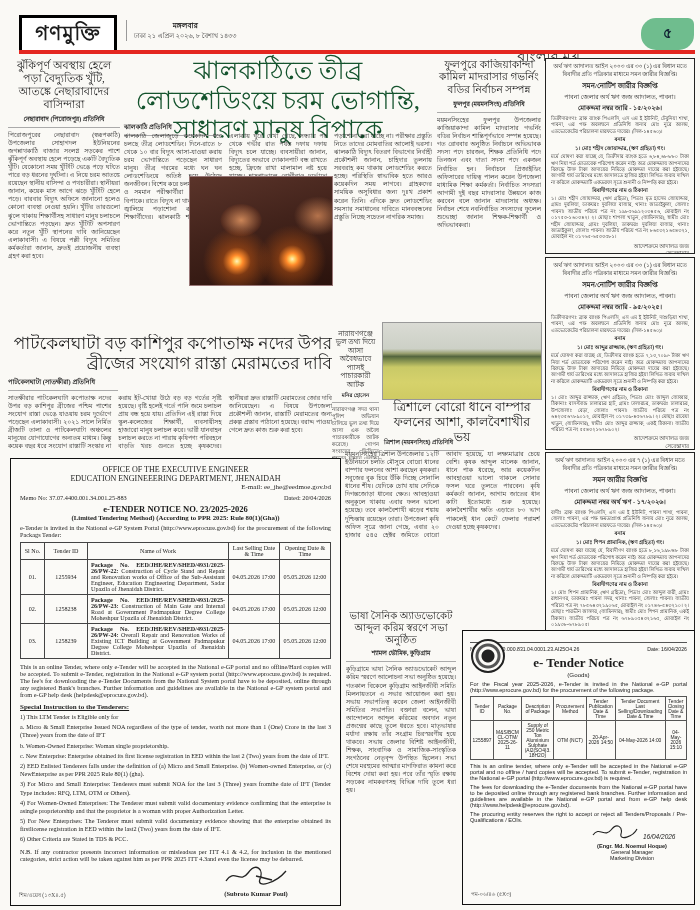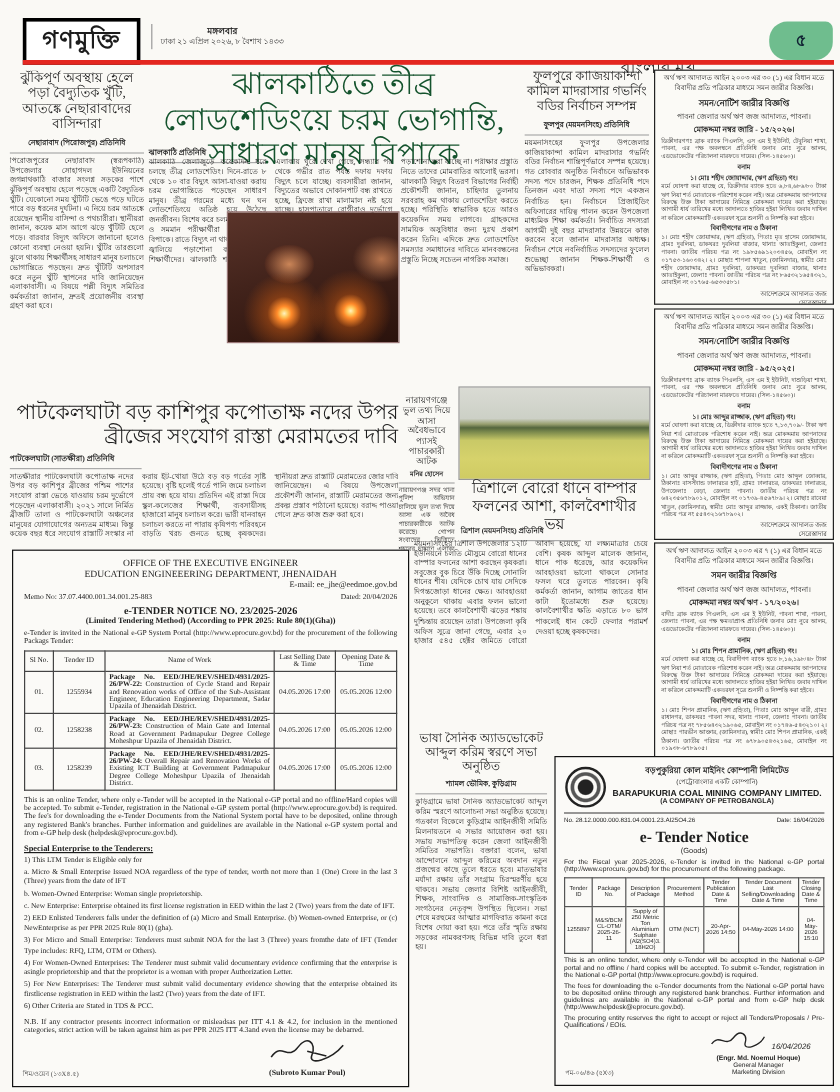--- a/index.html
+++ b/index.html
@@ -277,21 +277,21 @@
           <span class="pkg">Package No. EED/JHE/REV/SHED/4931/2025-26/PW-24:</span>
           <span>Overall Repair and Renovation Works of Existing ICT Building at Government Padmapukur Degree College Moheshpur Upazila of Jhenaidah District.</span>
         </td>
         <td class="cc">04.05.2026 17:00</td>
         <td class="cc">05.05.2026 12:00</td>
       </tr>
     </tbody>
       </table>
 
     <div class="para">This is an online Tender, where only e-Tender will be accepted in the National e-GP portal and no offline/Hard copies will be accepted. To submit e-Tender, registration in the National e-GP system portal (http://www.eprocure.gov.bd) is required. The fee's for downloading the e-Tender Documents from the National System portal have to be deposited, online through any registered Bank's branches. Further information and guidelines are available in the National e-GP system portal and from e-GP help desk (helpdesk@eprocure.gov.bd).</div>
-    <div class="special">Special Enterprise to the Tenderers:</div>
+    <div class="special">Special Instruction to the Tenderers:</div>
     <div class="instr">1) This LTM Tender is Eligible only for</div>
     <div class="instr sub">a. Micro &amp; Small Enterprise Issued NOA regardless of the type of tender, worth not more than 1 (One) Crore in the last 3 (Three) years from the date of IFT</div>
     <div class="instr sub">b. Women-Owned Enterprise: Woman single proprietorship.</div>
     <div class="instr sub">c. New Enterprise: Enterprise obtained its first license registration in EED within the last 2 (Two) years from the date of IFT.</div>
     <div class="instr">2) EED Enlisted Tenderers falls under the definition of (a) Micro and Small Enterprise. (b) Women-owned Enterprise, or (c) NewEnterprise as per PPR 2025 Rule 80(1) (gha).</div>
     <div class="instr">3) For Micro and Small Enterprise: Tenderers must submit NOA for the last 3 (Three) years fromthe date of IFT (Tender Type includes: RFQ, LTM, OTM or Others).</div>
     <div class="instr">4) For Women-Owned Enterprises: The Tenderer must submit valid documentary evidence confirming that the enterprise is asingle proprietorship and that the proprietor is a woman with proper Authorization Letter.</div>
     <div class="instr">5) For New Enterprises: The Tenderer must submit valid documentary evidence showing that the enterprise obtained its firstlicense registration in EED within the last2 (Two) years from the date of IFT.</div>
     <div class="instr">6) Other Criteria are Stated in TDS &amp; PCC.</div>
     <div class="para">N.B. If any contractor presents incorrect information or misleadsas per ITT 4.1 &amp; 4.2, for inclusion in the mentioned categories, strict action will be taken against him as per PPR 2025 ITT 4.3and even the license may be debarred.</div>
@@ -304,26 +304,20 @@
       
       
       
       
     </div>
     <div class="print-code">শিম/ওয়েব (১৩X৪.৫)</div>
   </div>
 
   <div class="tbox bcm">
     <div class="bcm-logo"></div>
-    <div class="bcm-head">
-      <div class="bcm-bn">বড়পুকুরিয়া কোল মাইনিং কোম্পানী লিমিটেড</div>
-      <div class="bcm-bn-sub">(পেট্রোবাংলার একটি কোম্পানি)</div>
-      <div class="bcm-en">BARAPUKURIA COAL MINING COMPANY LIMITED.</div>
-      <div class="bcm-en-sub">(A COMPANY OF PETROBANGLA)</div>
-    </div>
     <div class="bcm-ref">
       <span>No. 28.12.0000.000.831.04.0001.23.AI25O4.26</span>
       <span>Date: 16/04/2026</span>
     </div>
     <div class="bcm-title">e- Tender Notice</div>
     <div class="bcm-sub">(Goods)</div>
     <div class="para">For the Fiscal year 2025-2026, e-Tender is invited in the National e-GP portal (http://www.eprocure.gov.bd) for the procurement of the following package.</div>
 
     <table class="bt">
       <tbody>

